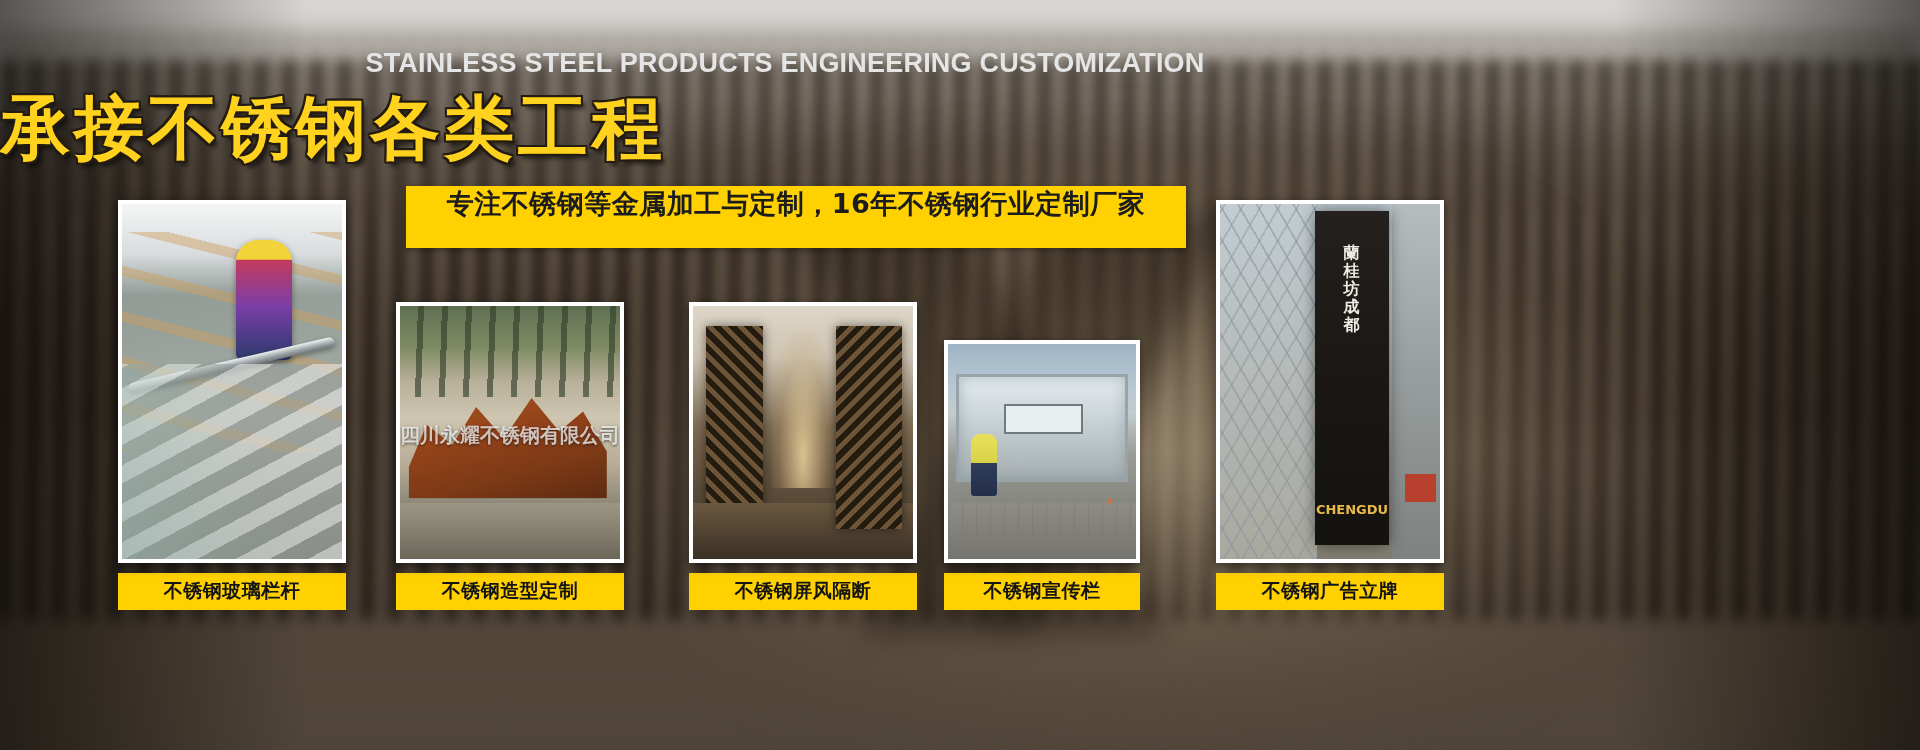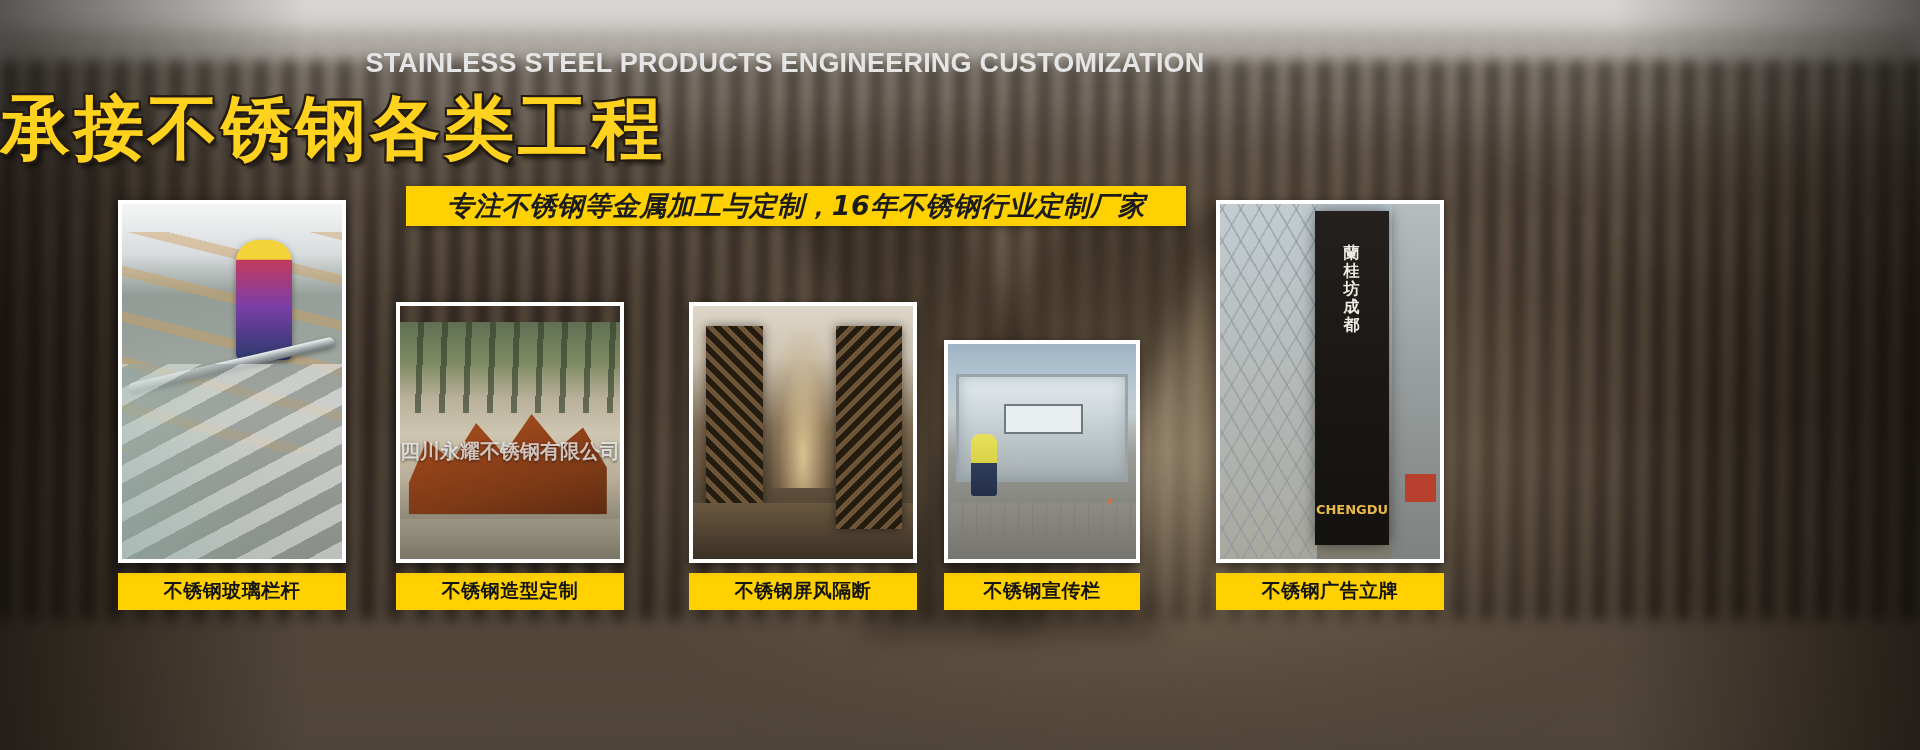--- a/index.html
+++ b/index.html
@@ -134,27 +134,26 @@
       2px 0 0 #241c12, -2px 0 0 #241c12, 0 2px 0 #241c12, 0 -2px 0 #241c12,
       2px 2px 0 #241c12, -2px 2px 0 #241c12, 2px -2px 0 #241c12, -2px -2px 0 #241c12,
       4px 5px 4px rgba(0,0,0,0.55);
   }
 
   .subtitle-bar {
     position: absolute;
     top: 186px;
     left: 406px;
     width: 780px;
-    height: 40px;
+    height: 62px;
     background: #FFD100;
     display: flex;
-    align-items: center;
+    align-items: flex-start;
     justify-content: center;
     box-shadow: 0 2px 6px rgba(0,0,0,0.35);
-    font-style: italic;
   }
   .subtitle-text {
     font-size: 27px;
     font-weight: bold;
     color: #1c1c1c;
     letter-spacing: 0.5px;
     white-space: nowrap;
     font-family: "DejaVu Sans", sans-serif;
   }
 
@@ -252,21 +251,20 @@
     background: linear-gradient(180deg, #eef1f2, #9aa1a4 60%, #6e7477);
     transform: rotate(-13deg);
     border-radius: 5px;
     box-shadow: 0 2px 5px rgba(0,0,0,0.35);
   }
 
   
   .p2 {
     background: linear-gradient(to bottom,
       #5f6f52 0%, #7d8a63 16%, #b9b09a 30%, #cfc6b2 44%, #b8ad97 62%, #8f8878 78%, #6f6a5e 100%);
-    margin-top: 16px;
   }
   .p2::before {
     content: "";
     position: absolute;
     left: 4%; top: 32%;
     width: 90%; height: 44%;
     background: linear-gradient(165deg, #b0561f 0%, #94431a 40%, #7d3a16 70%, #5e2b11 100%);
     clip-path: polygon(0% 72%, 9% 34%, 22% 52%, 34% 18%, 48% 46%, 62% 10%, 76% 40%, 88% 22%, 100% 58%, 100% 100%, 0% 100%);
     box-shadow: 0 6px 14px rgba(0,0,0,0.4);
   }

